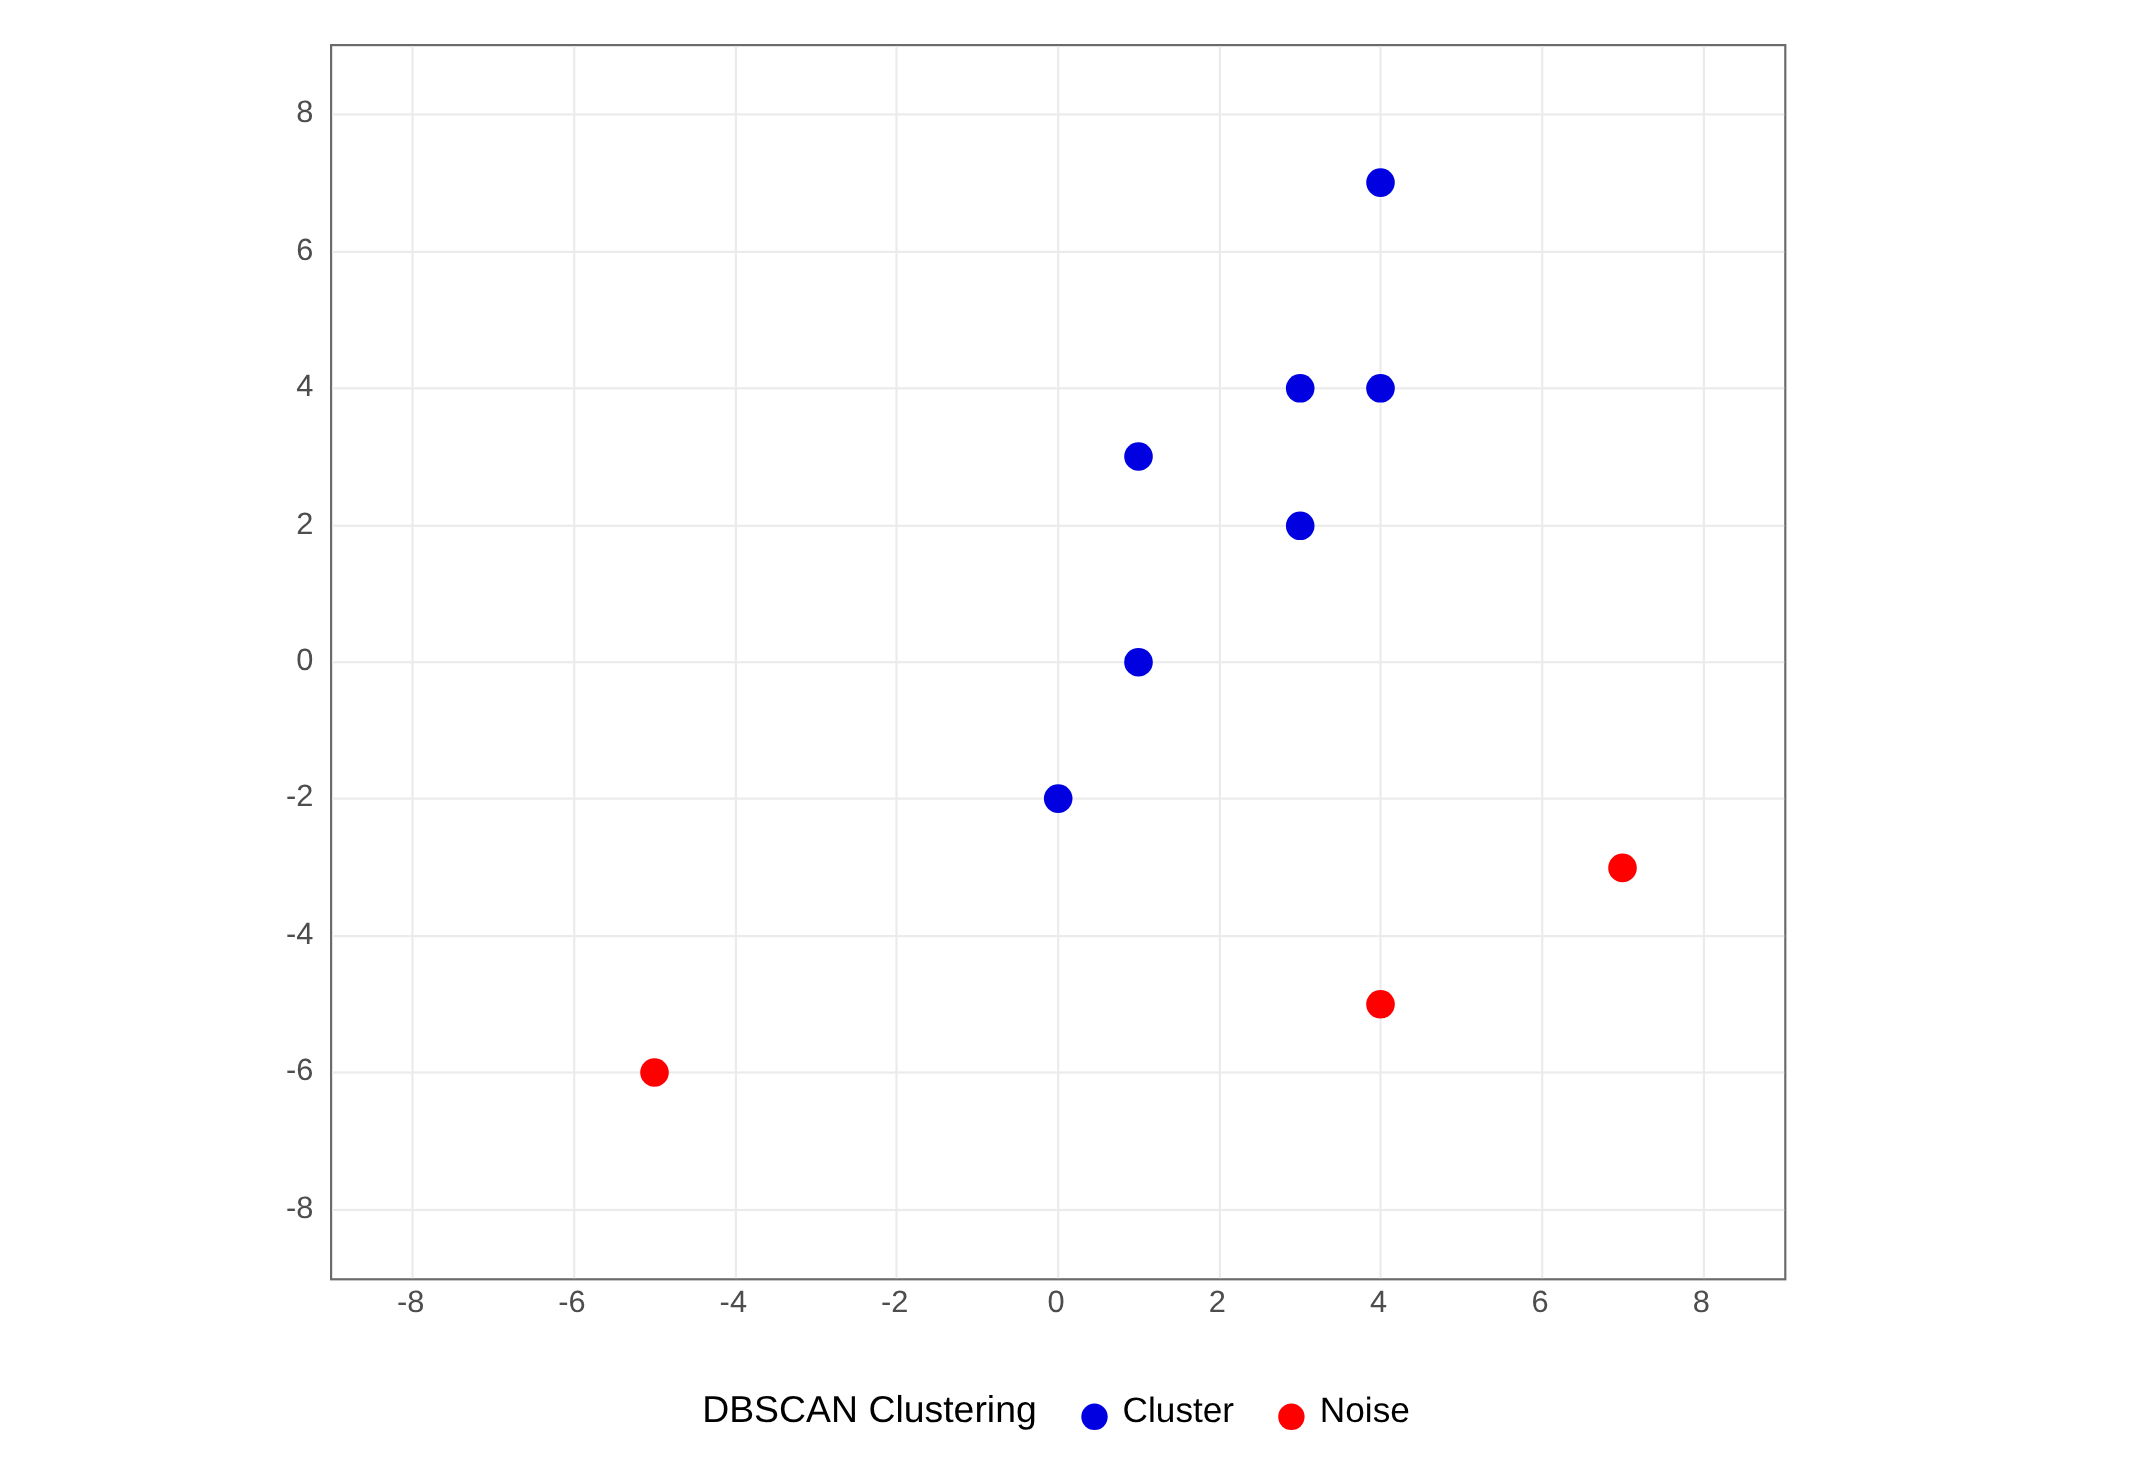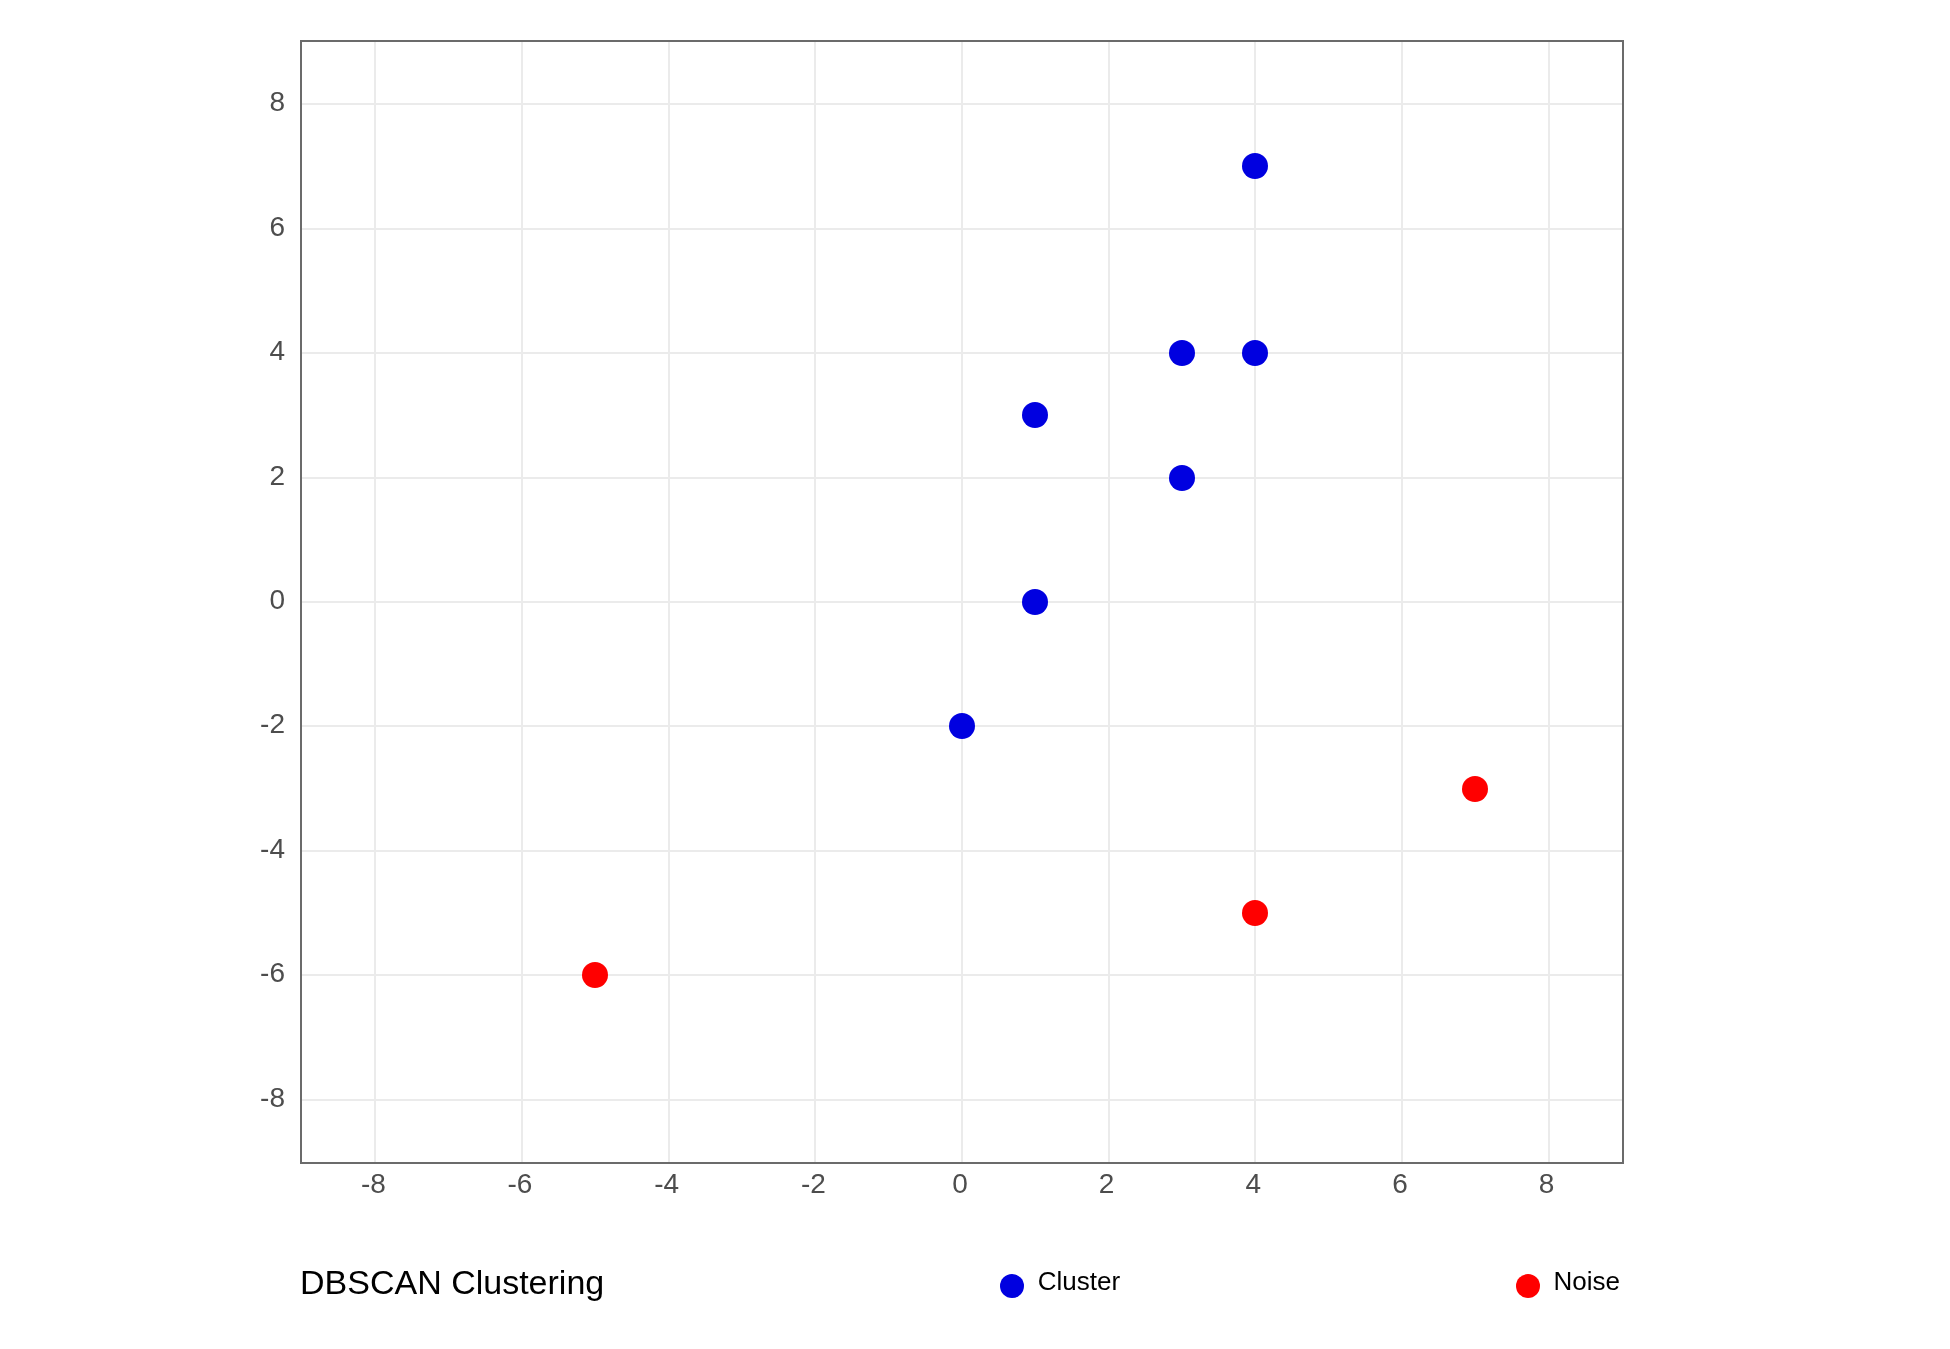--- a/index.html
+++ b/index.html
@@ -6,26 +6,26 @@
   .stage{position:relative;width:1950px;height:1349px}
   .panel{position:absolute;left:300px;top:40px;width:1320px;height:1120px;background:#fff;border:2px solid #6b6b6b}
   .grid-major{position:absolute;background:#ebebeb}
   .grid-major.vert{width:2px;height:100%}
   .grid-major.horz{height:2px;width:100%}
   .tick-x{position:absolute;top:1168px;font-size:28px;color:#4d4d4d;text-align:center;width:60px}
   .tick-y{position:absolute;font-size:28px;color:#4d4d4d;text-align:right;width:80px}
   .dot{position:absolute;width:26px;height:26px;border-radius:50%}
   .dot.blue{background:#0000e0}
   .dot.red{background:#ff0000}
-  .legend{position:absolute;left:300px;top:1252px;width:1320px;height:60px;display:flex;justify-content:space-between;align-items:center;gap:40px}
+  .legend{position:absolute;left:300px;top:1252px;width:1320px;height:60px;display:flex;justify-content:center;align-items:center;gap:40px}
   .legend-title{font-size:34px;color:#000}
   .legend-dot{width:24px;height:24px;border-radius:50%;display:inline-block;margin-right:14px;vertical-align:middle}
   .legend-dot.blue{background:#0000e0}
   .legend-dot.red{background:#ff0000}
-  .legend-label{font-size:26px;color:#000}
+  .legend-label{font-size:32px;color:#000}
 </style>
 </head>
 <body>
 
 <div class="stage">
 
   <div class="panel" id="panel">
       <div class="grid-major vert" style="left: 72.3333px;"></div>
       <div class="grid-major vert" style="left: 219px;"></div>
       <div class="grid-major vert" style="left: 365.667px;"></div>

